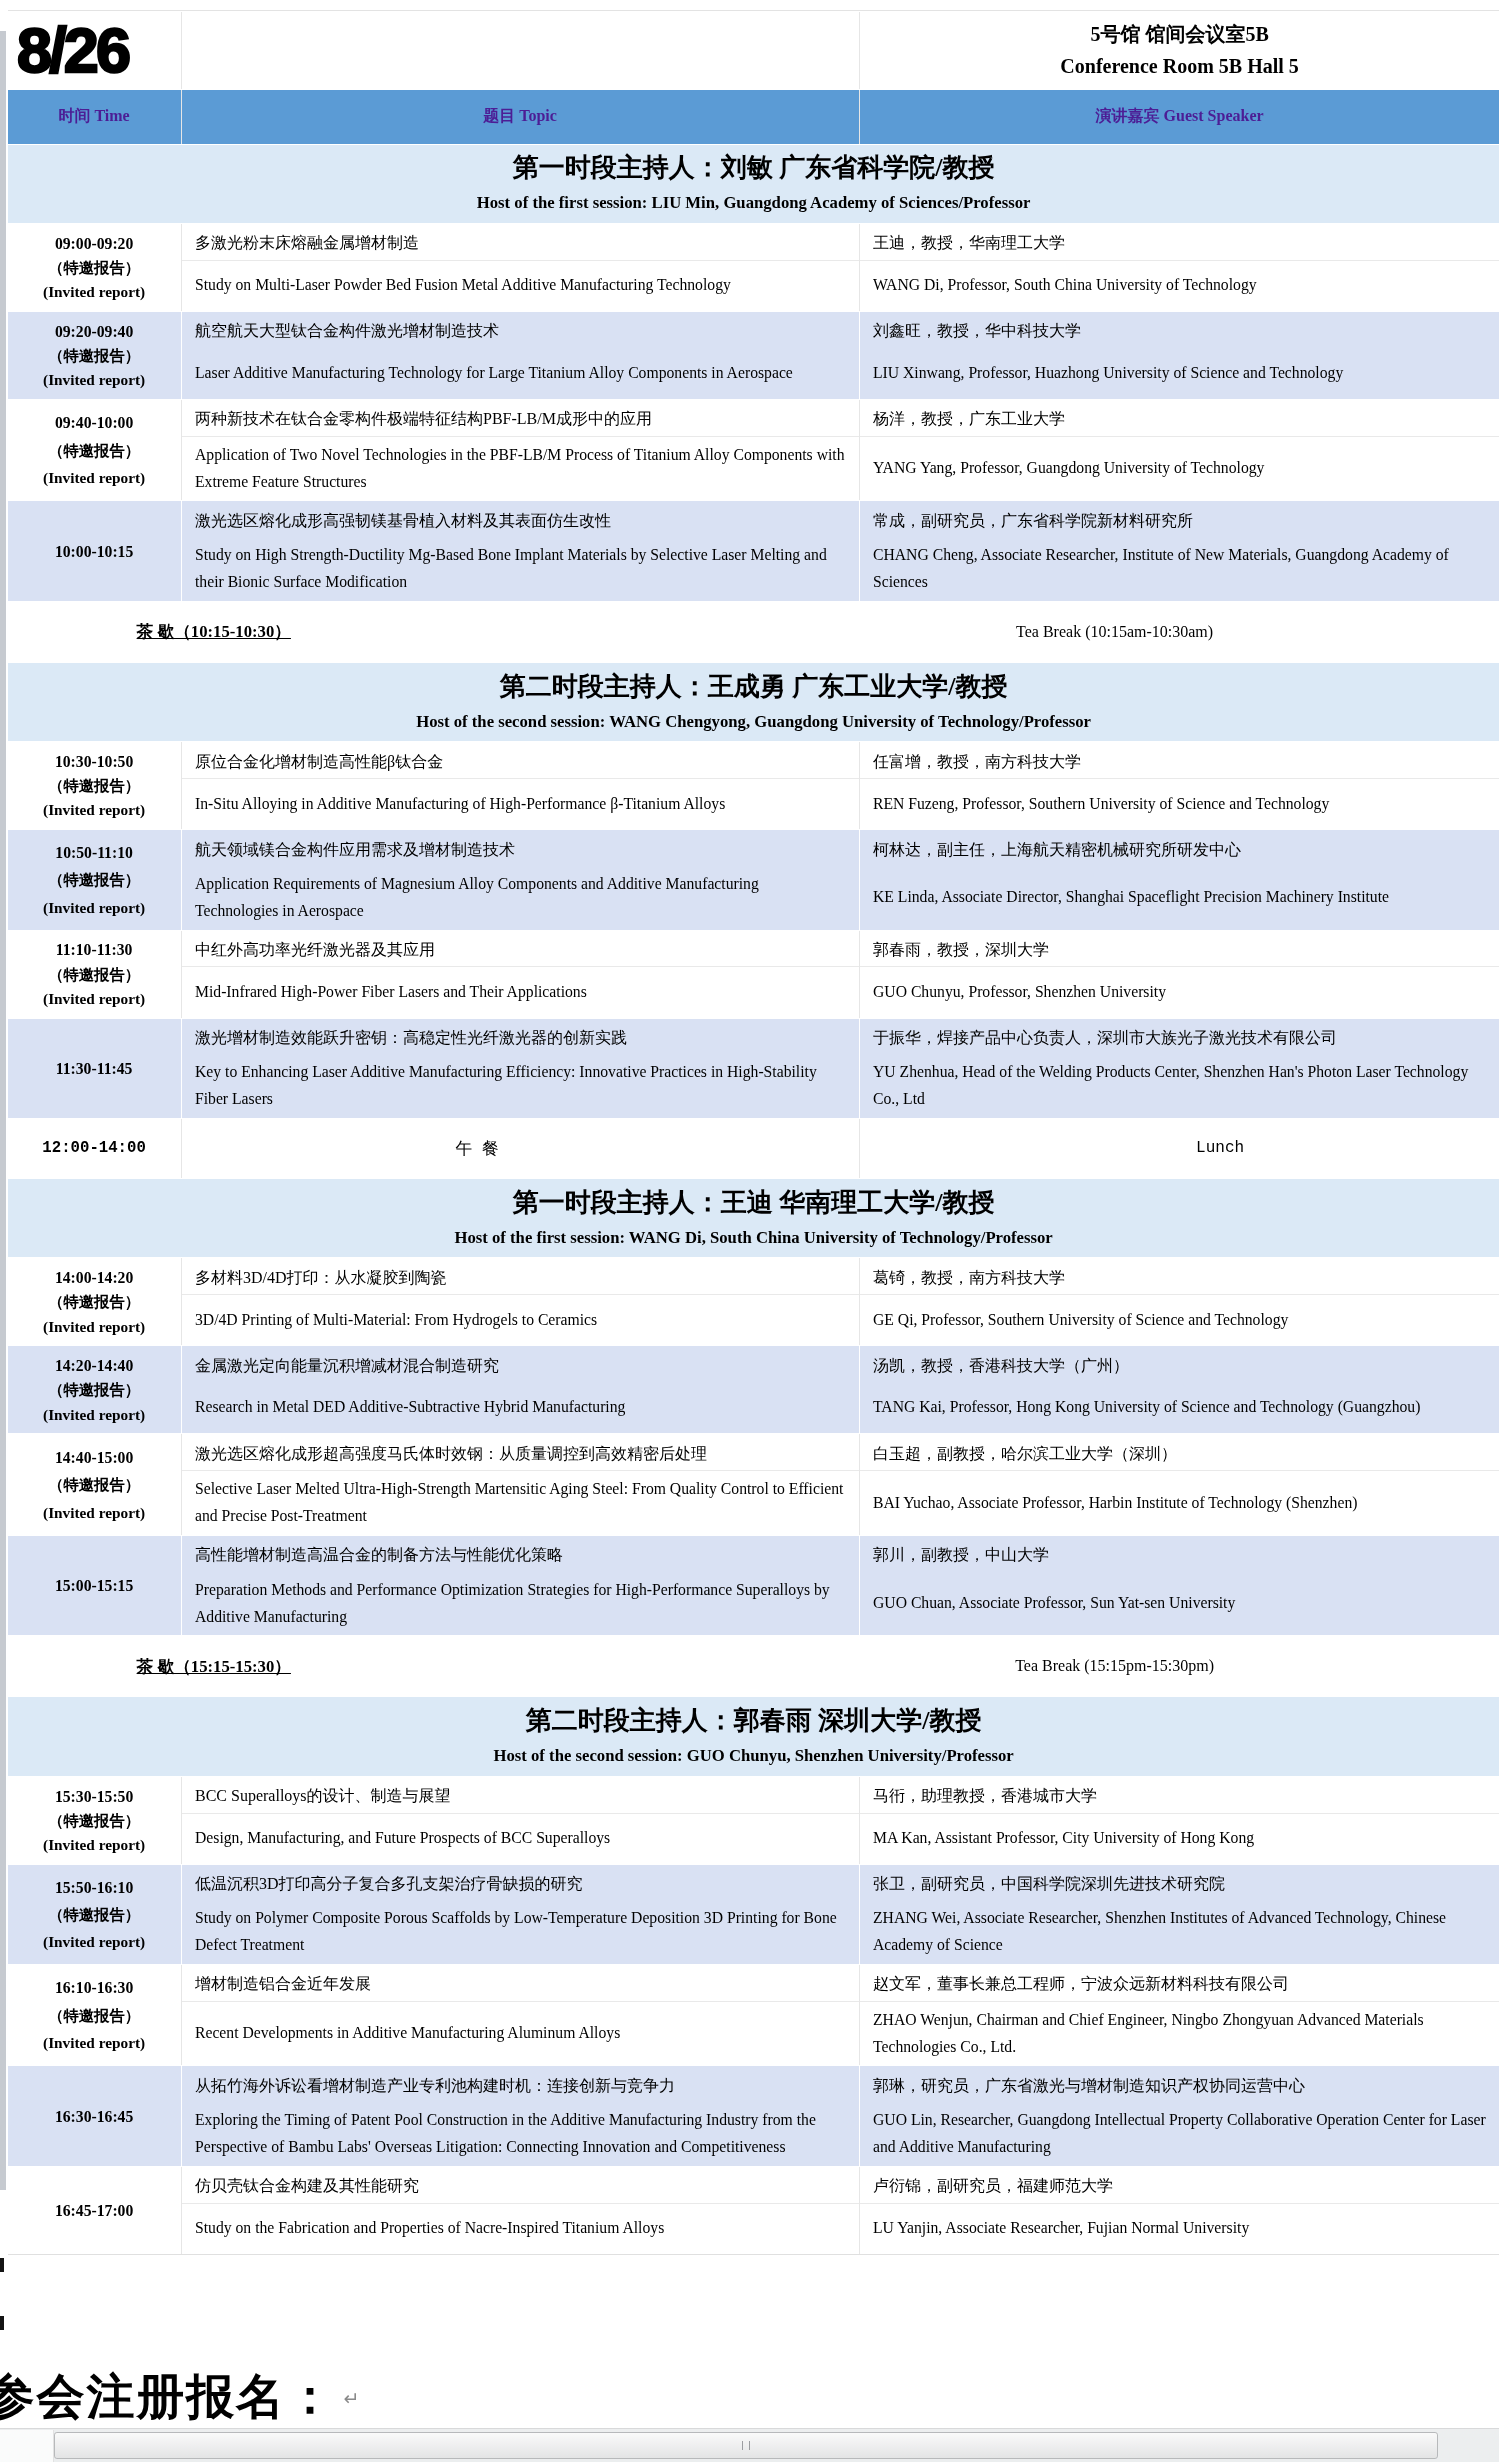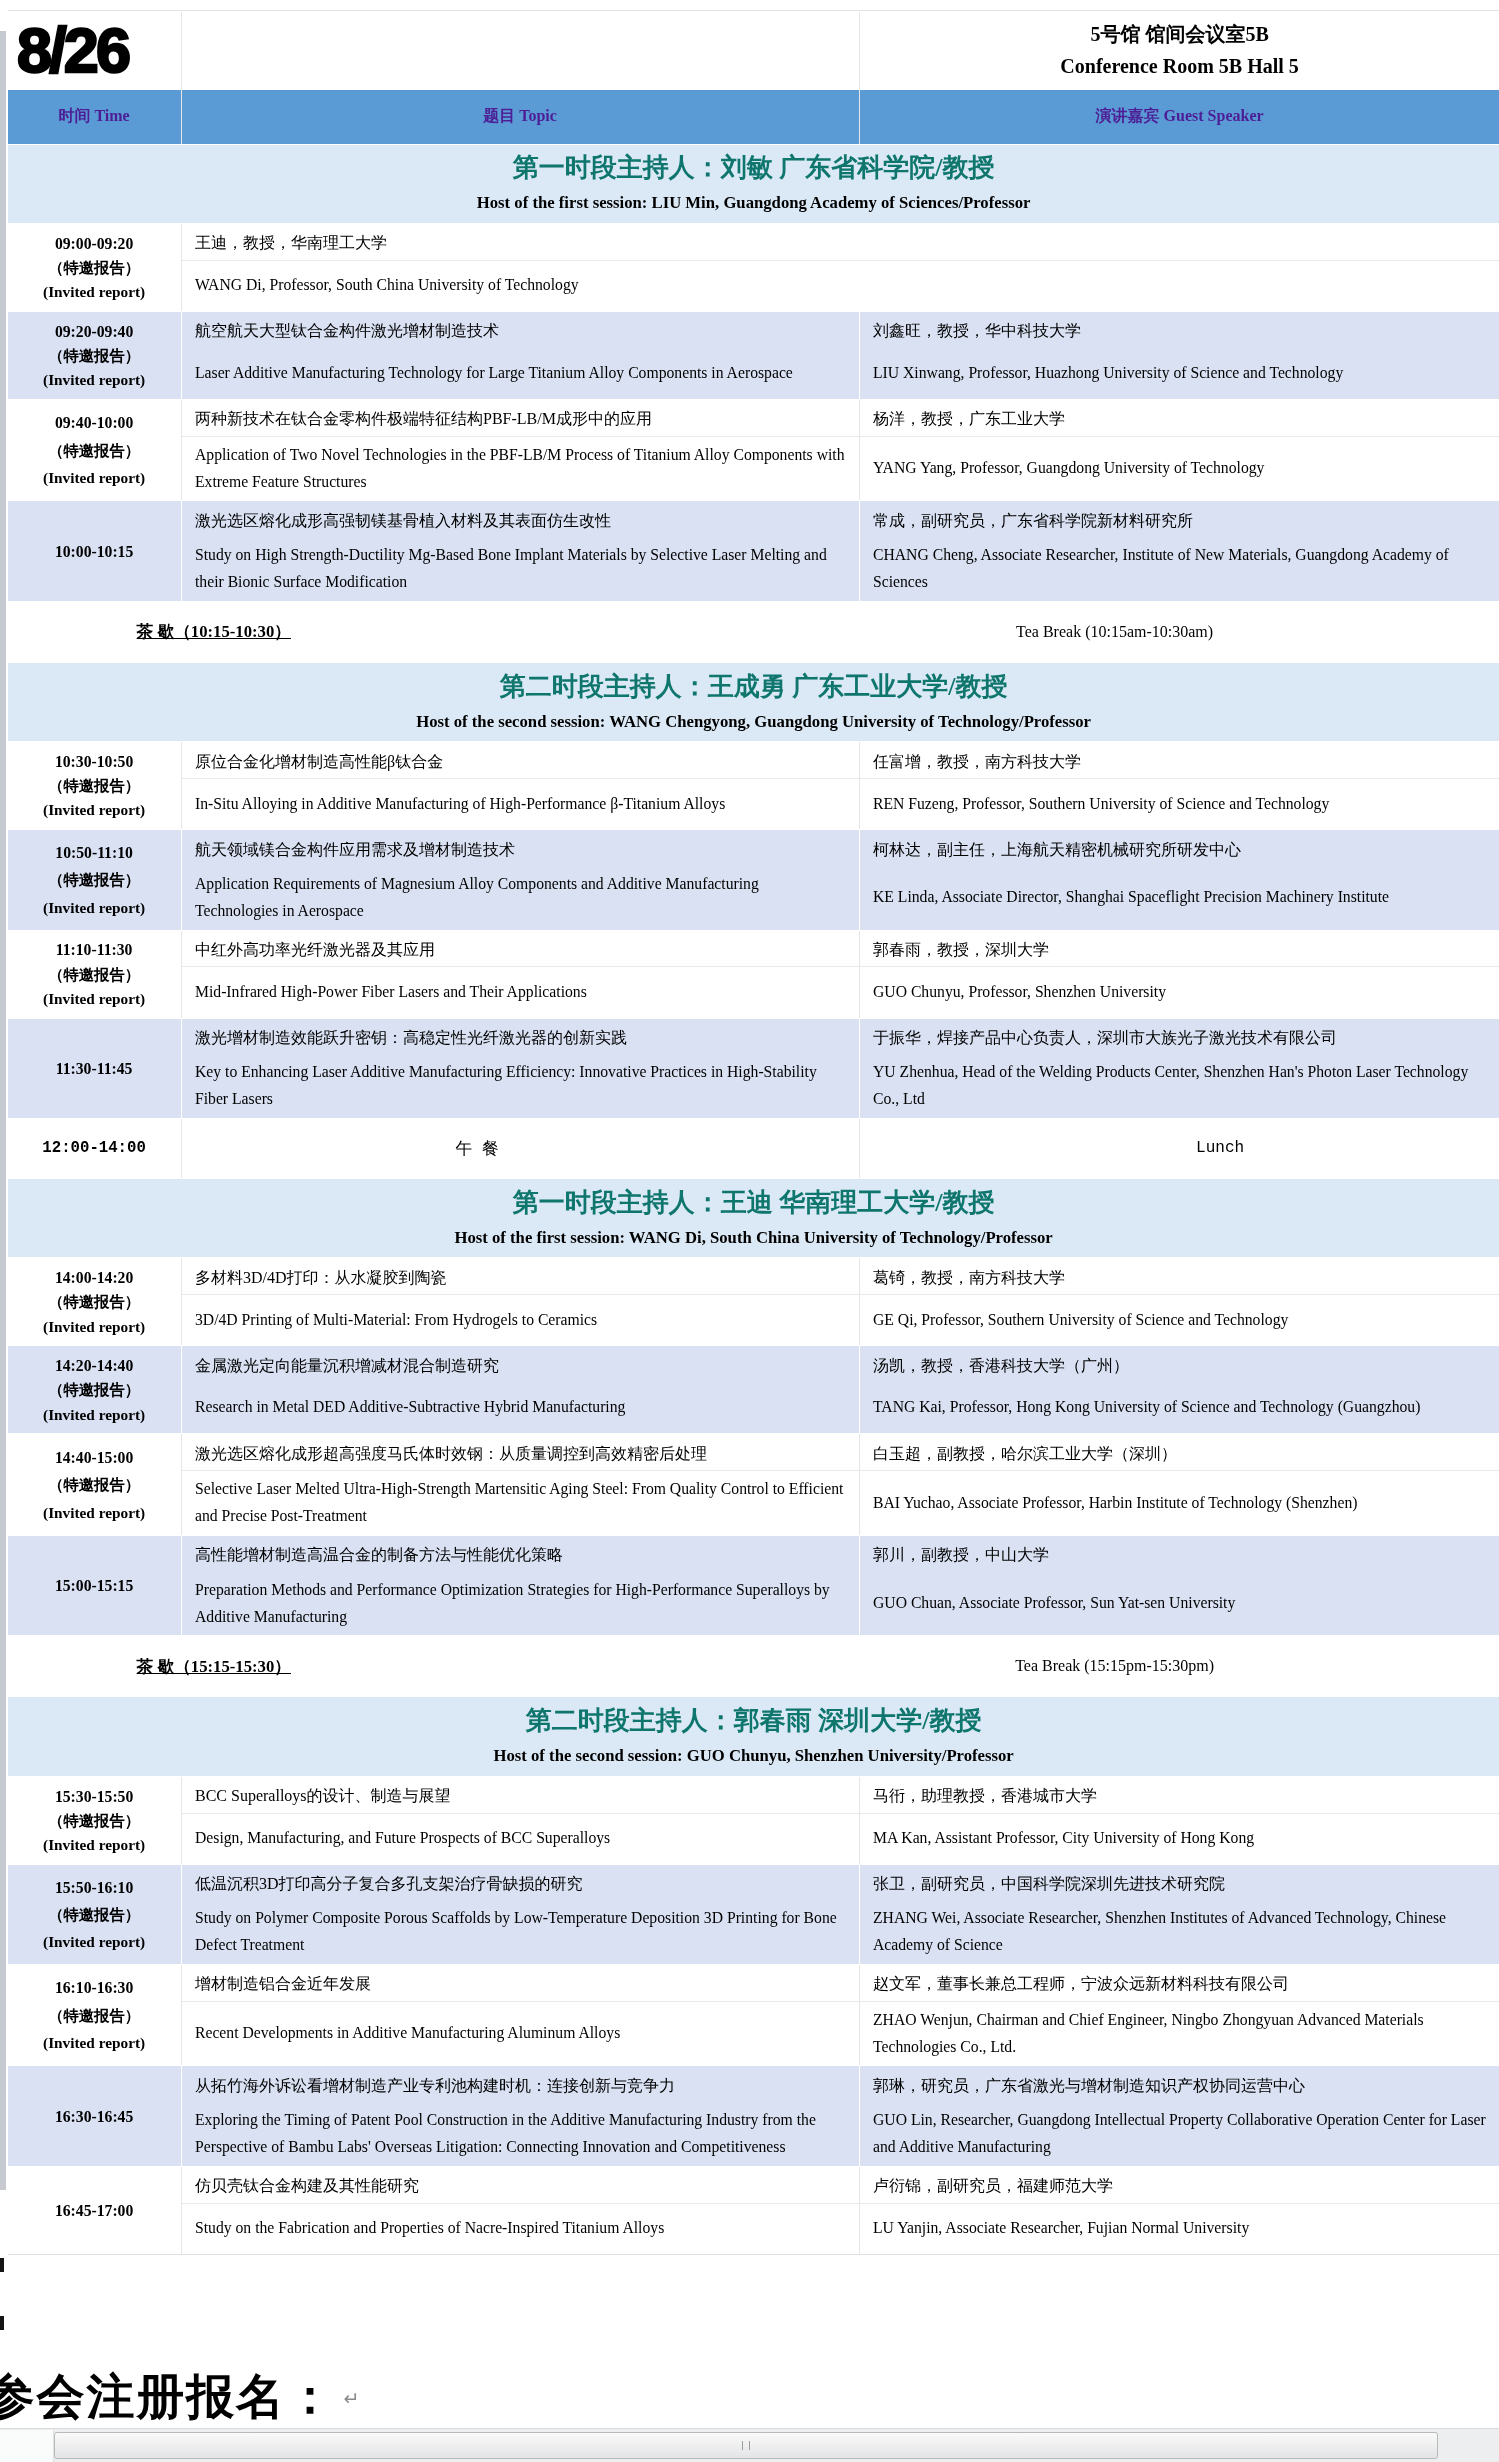--- a/index.html
+++ b/index.html
@@ -40,21 +40,21 @@
 
   
   .col-header { height:55px; background:#5b9bd5; }
   .col-header .cell {
     color:#4c1d95; font-size:16px; font-weight:600;
     display:flex; align-items:center; justify-content:center; height:100%;
   }
 
   
   .row.session { background:#dbe9f6; flex-direction:column; text-align:center; padding:3.8px 0 5.7px; }
-  .session-cn { color:#0f766e; font-size:26px; font-weight:bold; line-height:40px; }
+  .session-cn { color:#000000; font-size:26px; font-weight:bold; line-height:40px; }
   .session-en { font-size:16.7px; font-weight:bold; line-height:29px; }
 
   
   .row.talk { min-height:88px; }
   .row.shade { background:#d9e1f3; }
   .talk .cell.time {
     display:flex; flex-direction:column; justify-content:space-evenly; align-items:center;
     text-align:center; padding:4.8px 1.9px;
   }
   .time-main { font-weight:bold; font-size:15.7px; line-height:19px; }
@@ -135,20 +135,24 @@
         <div class="row session">
           <div class="session-cn">第一时段主持人：刘敏 广东省科学院/教授</div>
           <div class="session-en">Host of the first session: LIU Min, Guangdong Academy of Sciences/Professor</div>
         </div>
         <div class="row talk">
           <div class="cell time">
             <div class="time-main">09:00-09:20</div>
             <div class="note">（特邀报告）</div>
             <div class="note">(Invited report)</div>
           </div>
+          <div class="cell topic">
+            <div class="cn">多激光粉末床熔融金属增材制造</div>
+            <div class="en">Study on Multi-Laser Powder Bed Fusion Metal Additive Manufacturing Technology</div>
+          </div>
           <div class="cell speaker">
             <div class="cn">王迪，教授，华南理工大学</div>
             <div class="en">WANG Di, Professor, South China University of Technology</div>
           </div>
         </div>
         <div class="row talk shade">
           <div class="cell time">
             <div class="time-main">09:20-09:40</div>
             <div class="note">（特邀报告）</div>
             <div class="note">(Invited report)</div>

